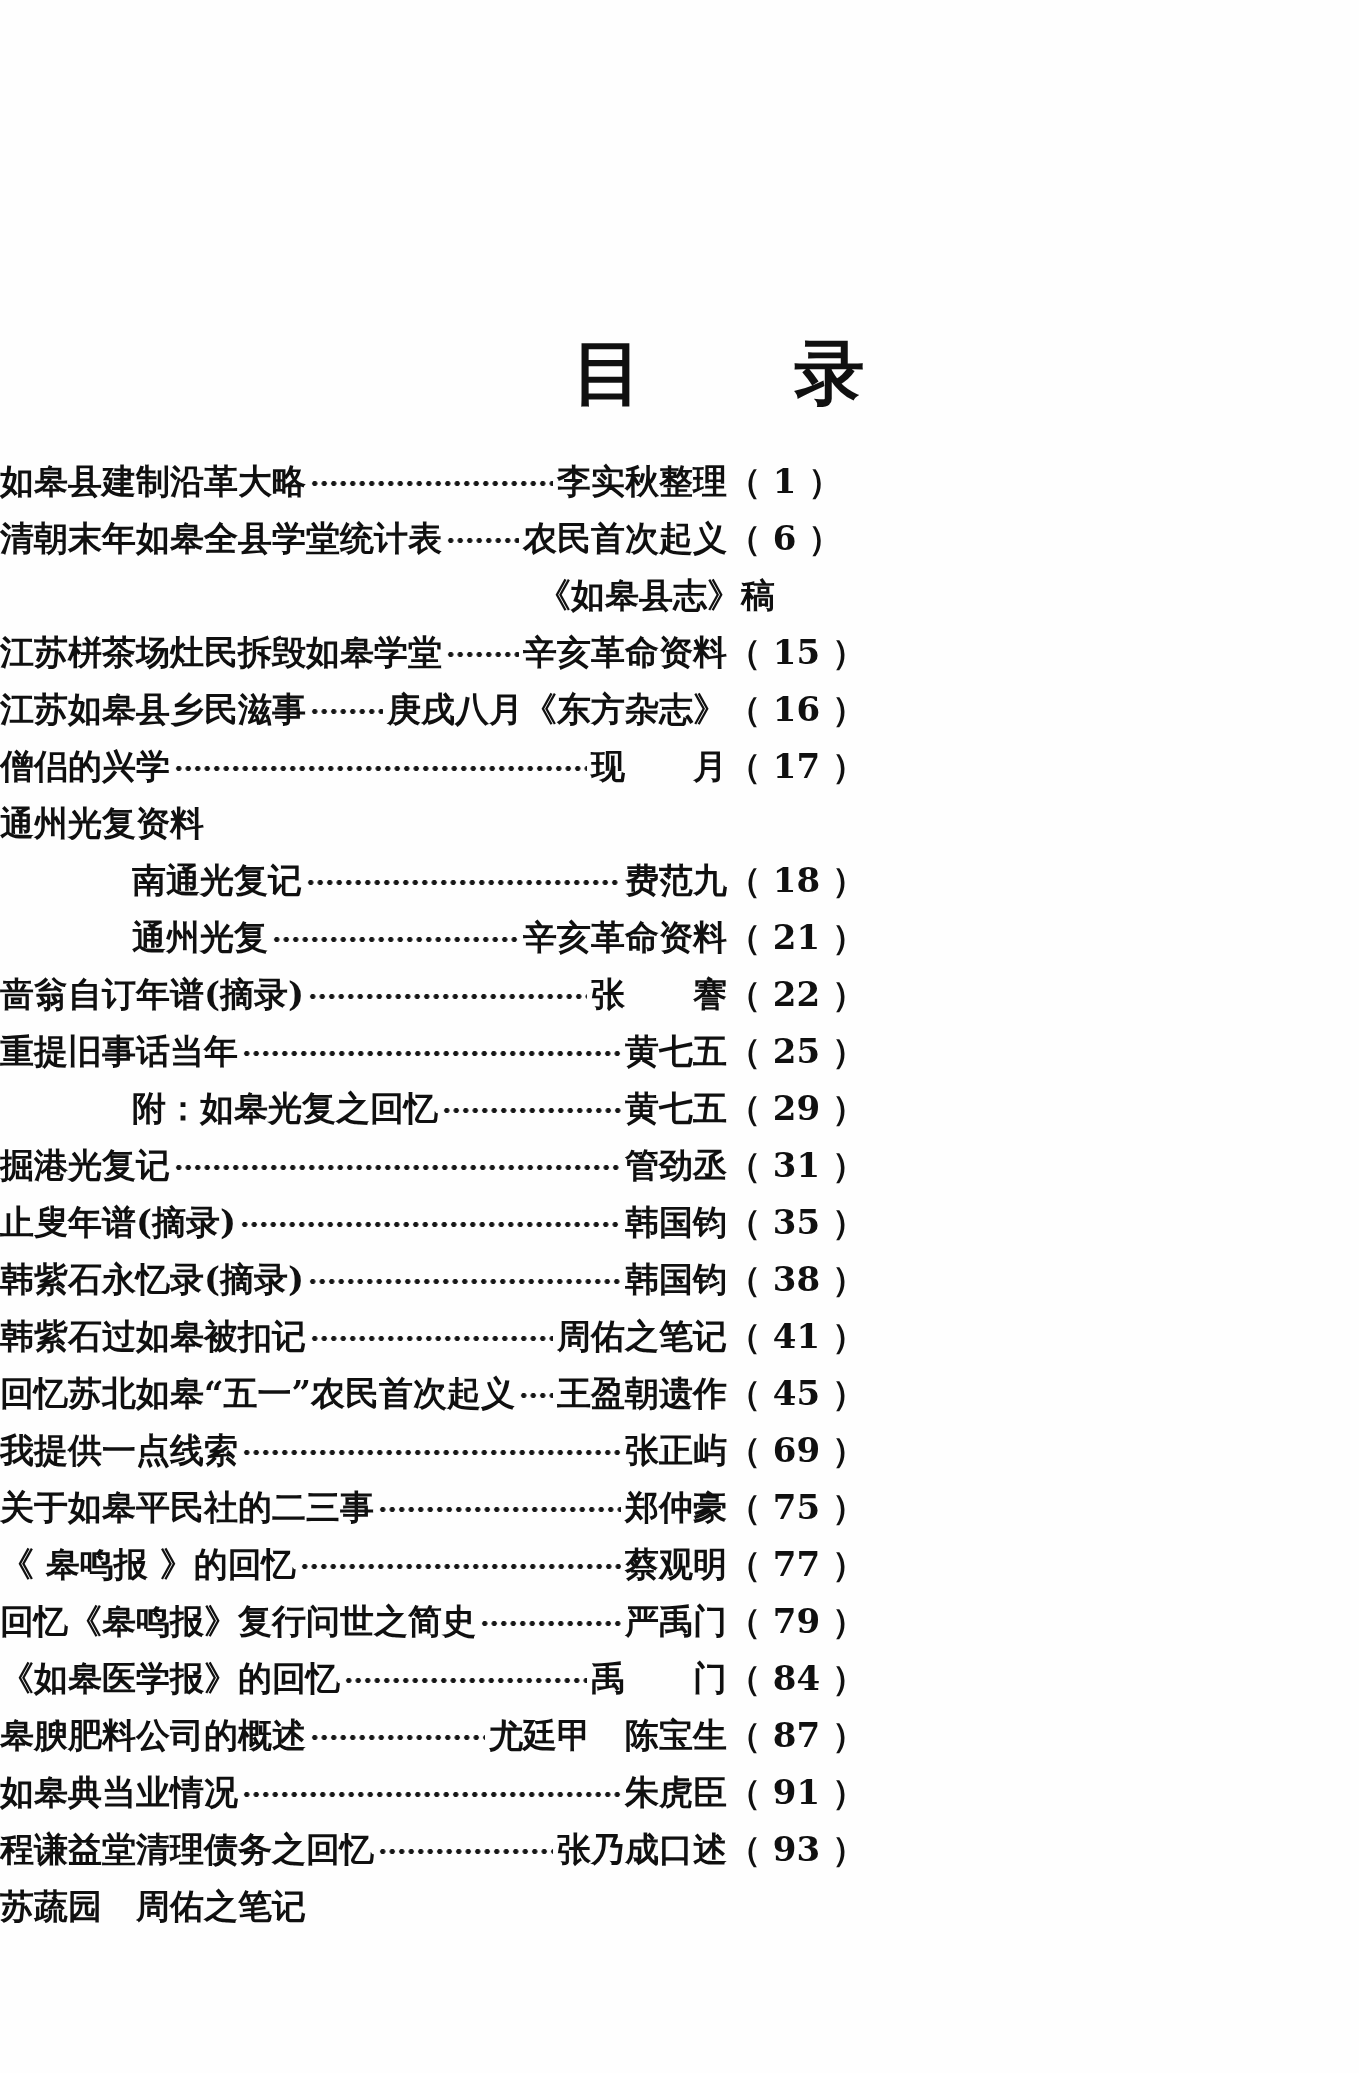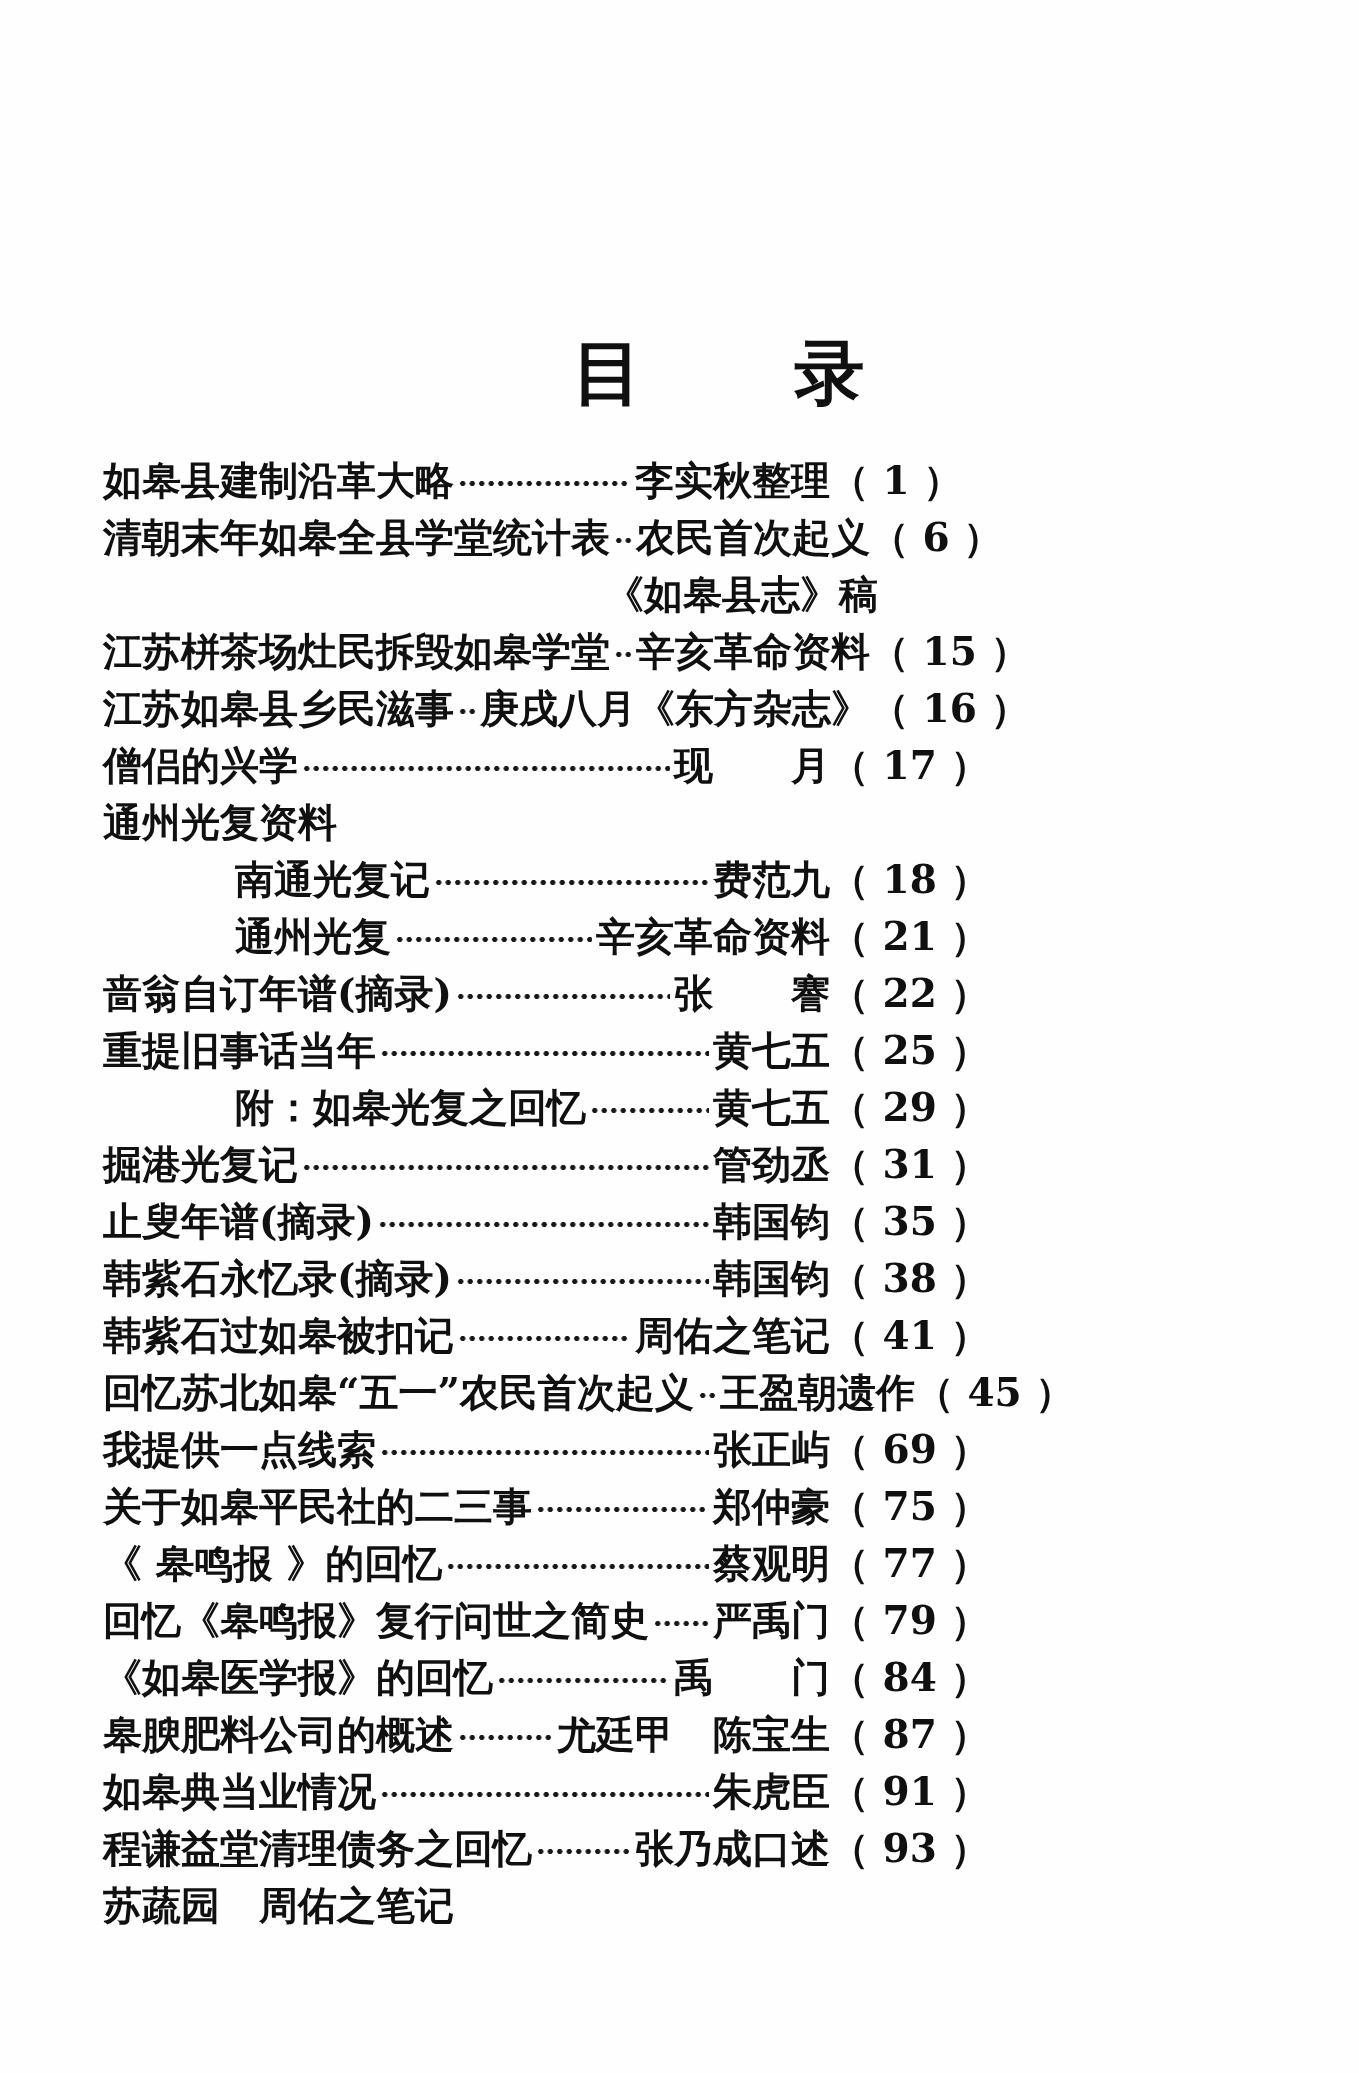--- a/index.html
+++ b/index.html
@@ -21,45 +21,44 @@
     justify-content: center;
     gap: 150px;
     padding-top: 338px;
     margin-left: 80px; 
     font-size: 70px;
     font-weight: bold;
     line-height: 1;
     letter-spacing: 2px;
   }
   .content {
-    margin-left: 103px;
     width: 845px;
     margin-top: 44px;
-    font-size: 39px;
+    font-size: 34px;
     font-weight: 600;
     line-height: 1;
   }
   .row {
     display: flex;
     align-items: center;
     height: 57px;
     white-space: nowrap;
   }
   .row .t { flex: 0 0 auto; }
   .row .leader {
     flex: 1 1 auto;
     min-width: 18px;
     height: 12px;
     margin: 6px 4px 0 4px;
     background-image: radial-gradient(circle, #161616 2.3px, rgba(0,0,0,0) 2.9px);
     background-size: 9.5px 9px;
     background-repeat: repeat-x;
     background-position: left center;
   }
-  .row .a { flex: 0 0 auto; font-family: Liberation Serif, serif; }
+  .row .a { flex: 0 0 auto; }
   .row .p {
     flex: 0 0 auto;
     width: 118px;
     text-align: left;
   }
   .row.indent { padding-left: 132px; justify-content: flex-end; }
   .row.section .t { font-weight: 700; }
   .row.cont { justify-content: flex-end; padding-right: 70px; }
   .row.trailer { padding-right: 0; margin-right: -62px; }
 </style>

